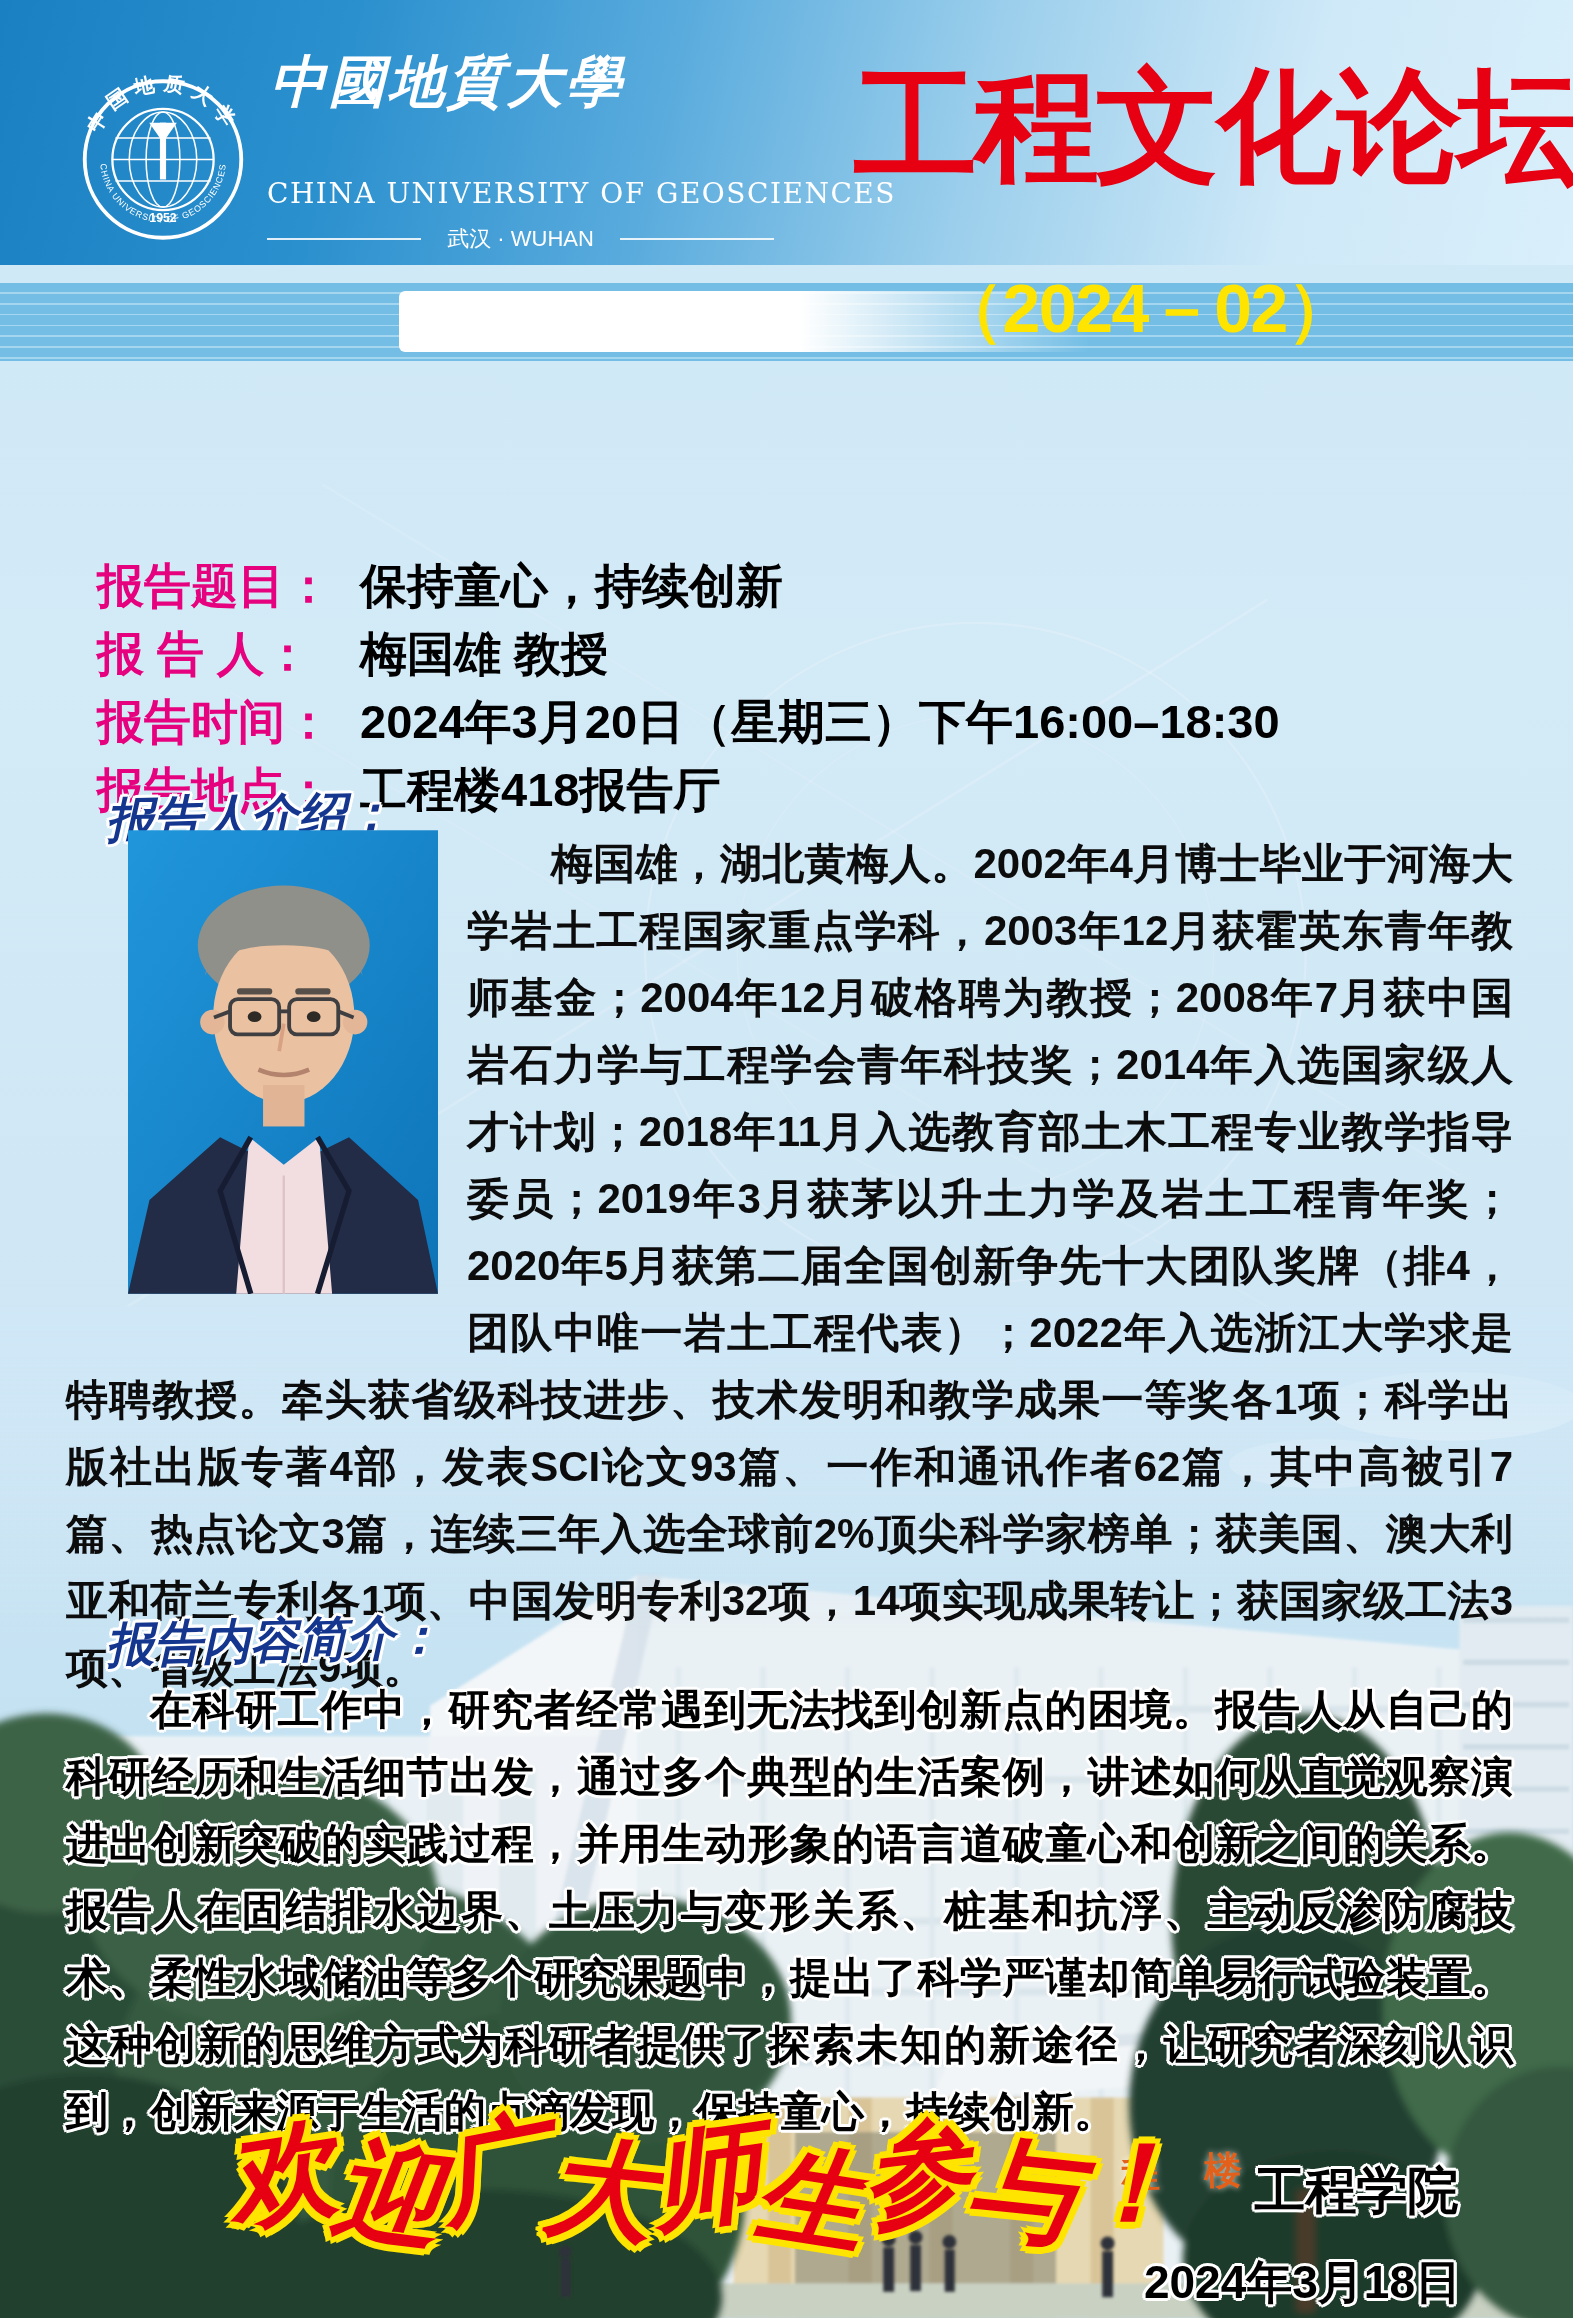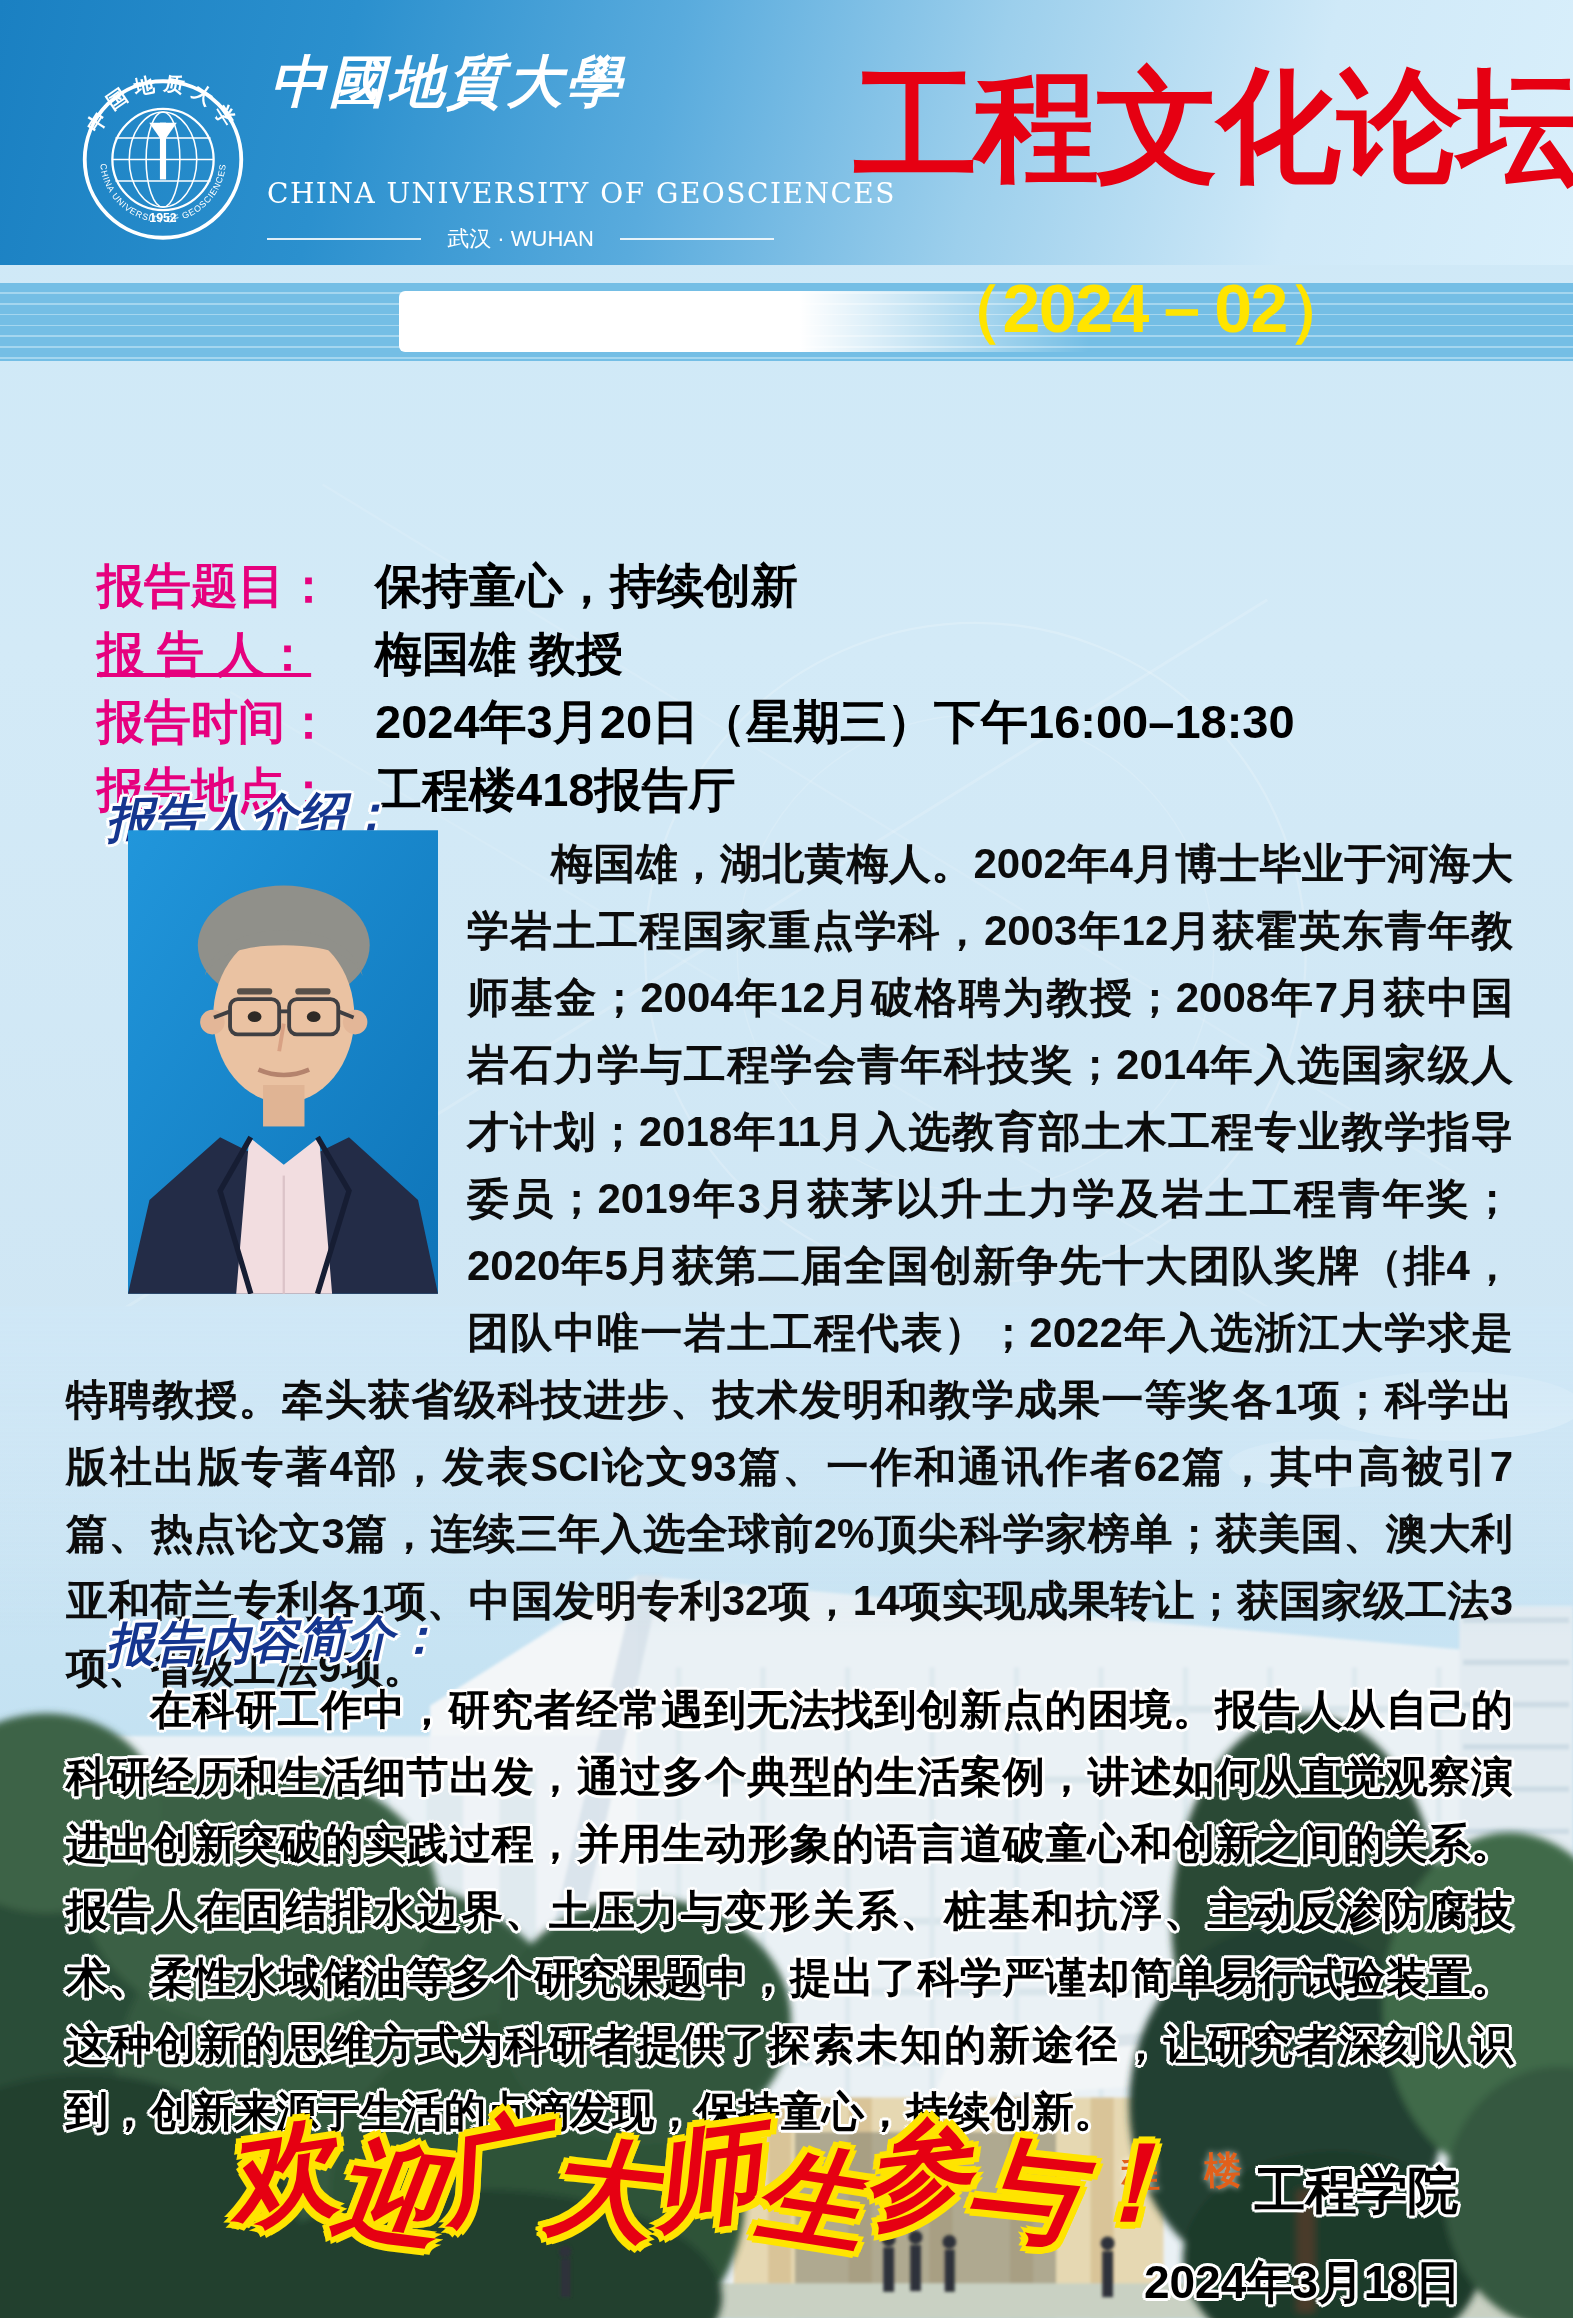--- a/index.html
+++ b/index.html
@@ -25,21 +25,21 @@
   .band-bar{position:absolute;left:399px;top:291px;width:691px;height:61px;border-radius:6.1px;
     background:linear-gradient(to right,#ffffff 0%,#ffffff 58%,rgba(255,255,255,0) 100%);}
   .issue{position:absolute;left:936px;top:264px;font-size:68px;font-weight:900;color:#ffe400;
     white-space:nowrap;letter-spacing:-1.5px;}
   
   .intro{position:absolute;left:66px;top:406px;width:1447px;font-size:45px;font-weight:700;
     line-height:69px;color:#0c0c0c;text-indent:2em;text-align:justify;}
   .details{position:absolute;left:97px;top:552px;width:1414px;font-size:47px;font-weight:700;}
   .details .row{height:68px;line-height:68px;white-space:nowrap;}
   .details .lbl{display:inline-block;min-width:247px;}
-  .details .val{color:#000;margin-left:18px;}
+  .details .val{color:#000;margin-left:3px;}
   .outline-w{text-shadow:-2.3px -2.3px 0 #fff,2.3px -2.3px 0 #fff,-2.3px 2.3px 0 #fff,2.3px 2.3px 0 #fff,
     -3.1px 0 0 #fff,3.1px 0 0 #fff,0 -3.1px 0 #fff,0 3.1px 0 #fff;}
   .sec-heading{position:absolute;font-family:"DejaVu Serif",serif;font-style:italic;font-weight:700;
     font-size:48px;transform:rotate(-1.5deg);white-space:nowrap;}
   .photo{position:absolute;left:128px;top:830px;width:310px;height:464px;}
   .bio-block{position:absolute;left:66px;top:830px;width:1447px;font-size:42px;font-weight:700;
     line-height:67px;color:#0c0c0c;text-align:justify;}
   .bio-block .photo-gap{float:left;width:401px;height:478px;}
   .bio-block p,.summary p{margin:0;text-indent:2em;}
   .summary{position:absolute;left:66px;top:1676px;width:1447px;font-size:42px;font-weight:700;
@@ -232,21 +232,21 @@
   <div class="band-bar"></div>
   <div class="issue">（2024－02）</div>
 
 
   <div class="details">
     <div class="row">
       <span class="lbl" style="color:#e6017e;">报告题目：</span>
       <span class="val">保持童心，持续创新</span>
     </div>
     <div class="row">
-      <span class="lbl" style="color:#e6017e;text-decoration:underline;">报 告 人：</span>
+      <span class="lbl" style="color:#e6017e;">报 告 人：</span>
       <span class="val">梅国雄 教授</span>
     </div>
     <div class="row">
       <span class="lbl" style="color:#e6017e;">报告时间：</span>
       <span class="val">2024年3月20日（星期三）下午16:00–18:30</span>
     </div>
     <div class="row">
       <span class="lbl" style="color:#e6017e;">报告地点：</span>
       <span class="val">工程楼418报告厅</span>
     </div>

